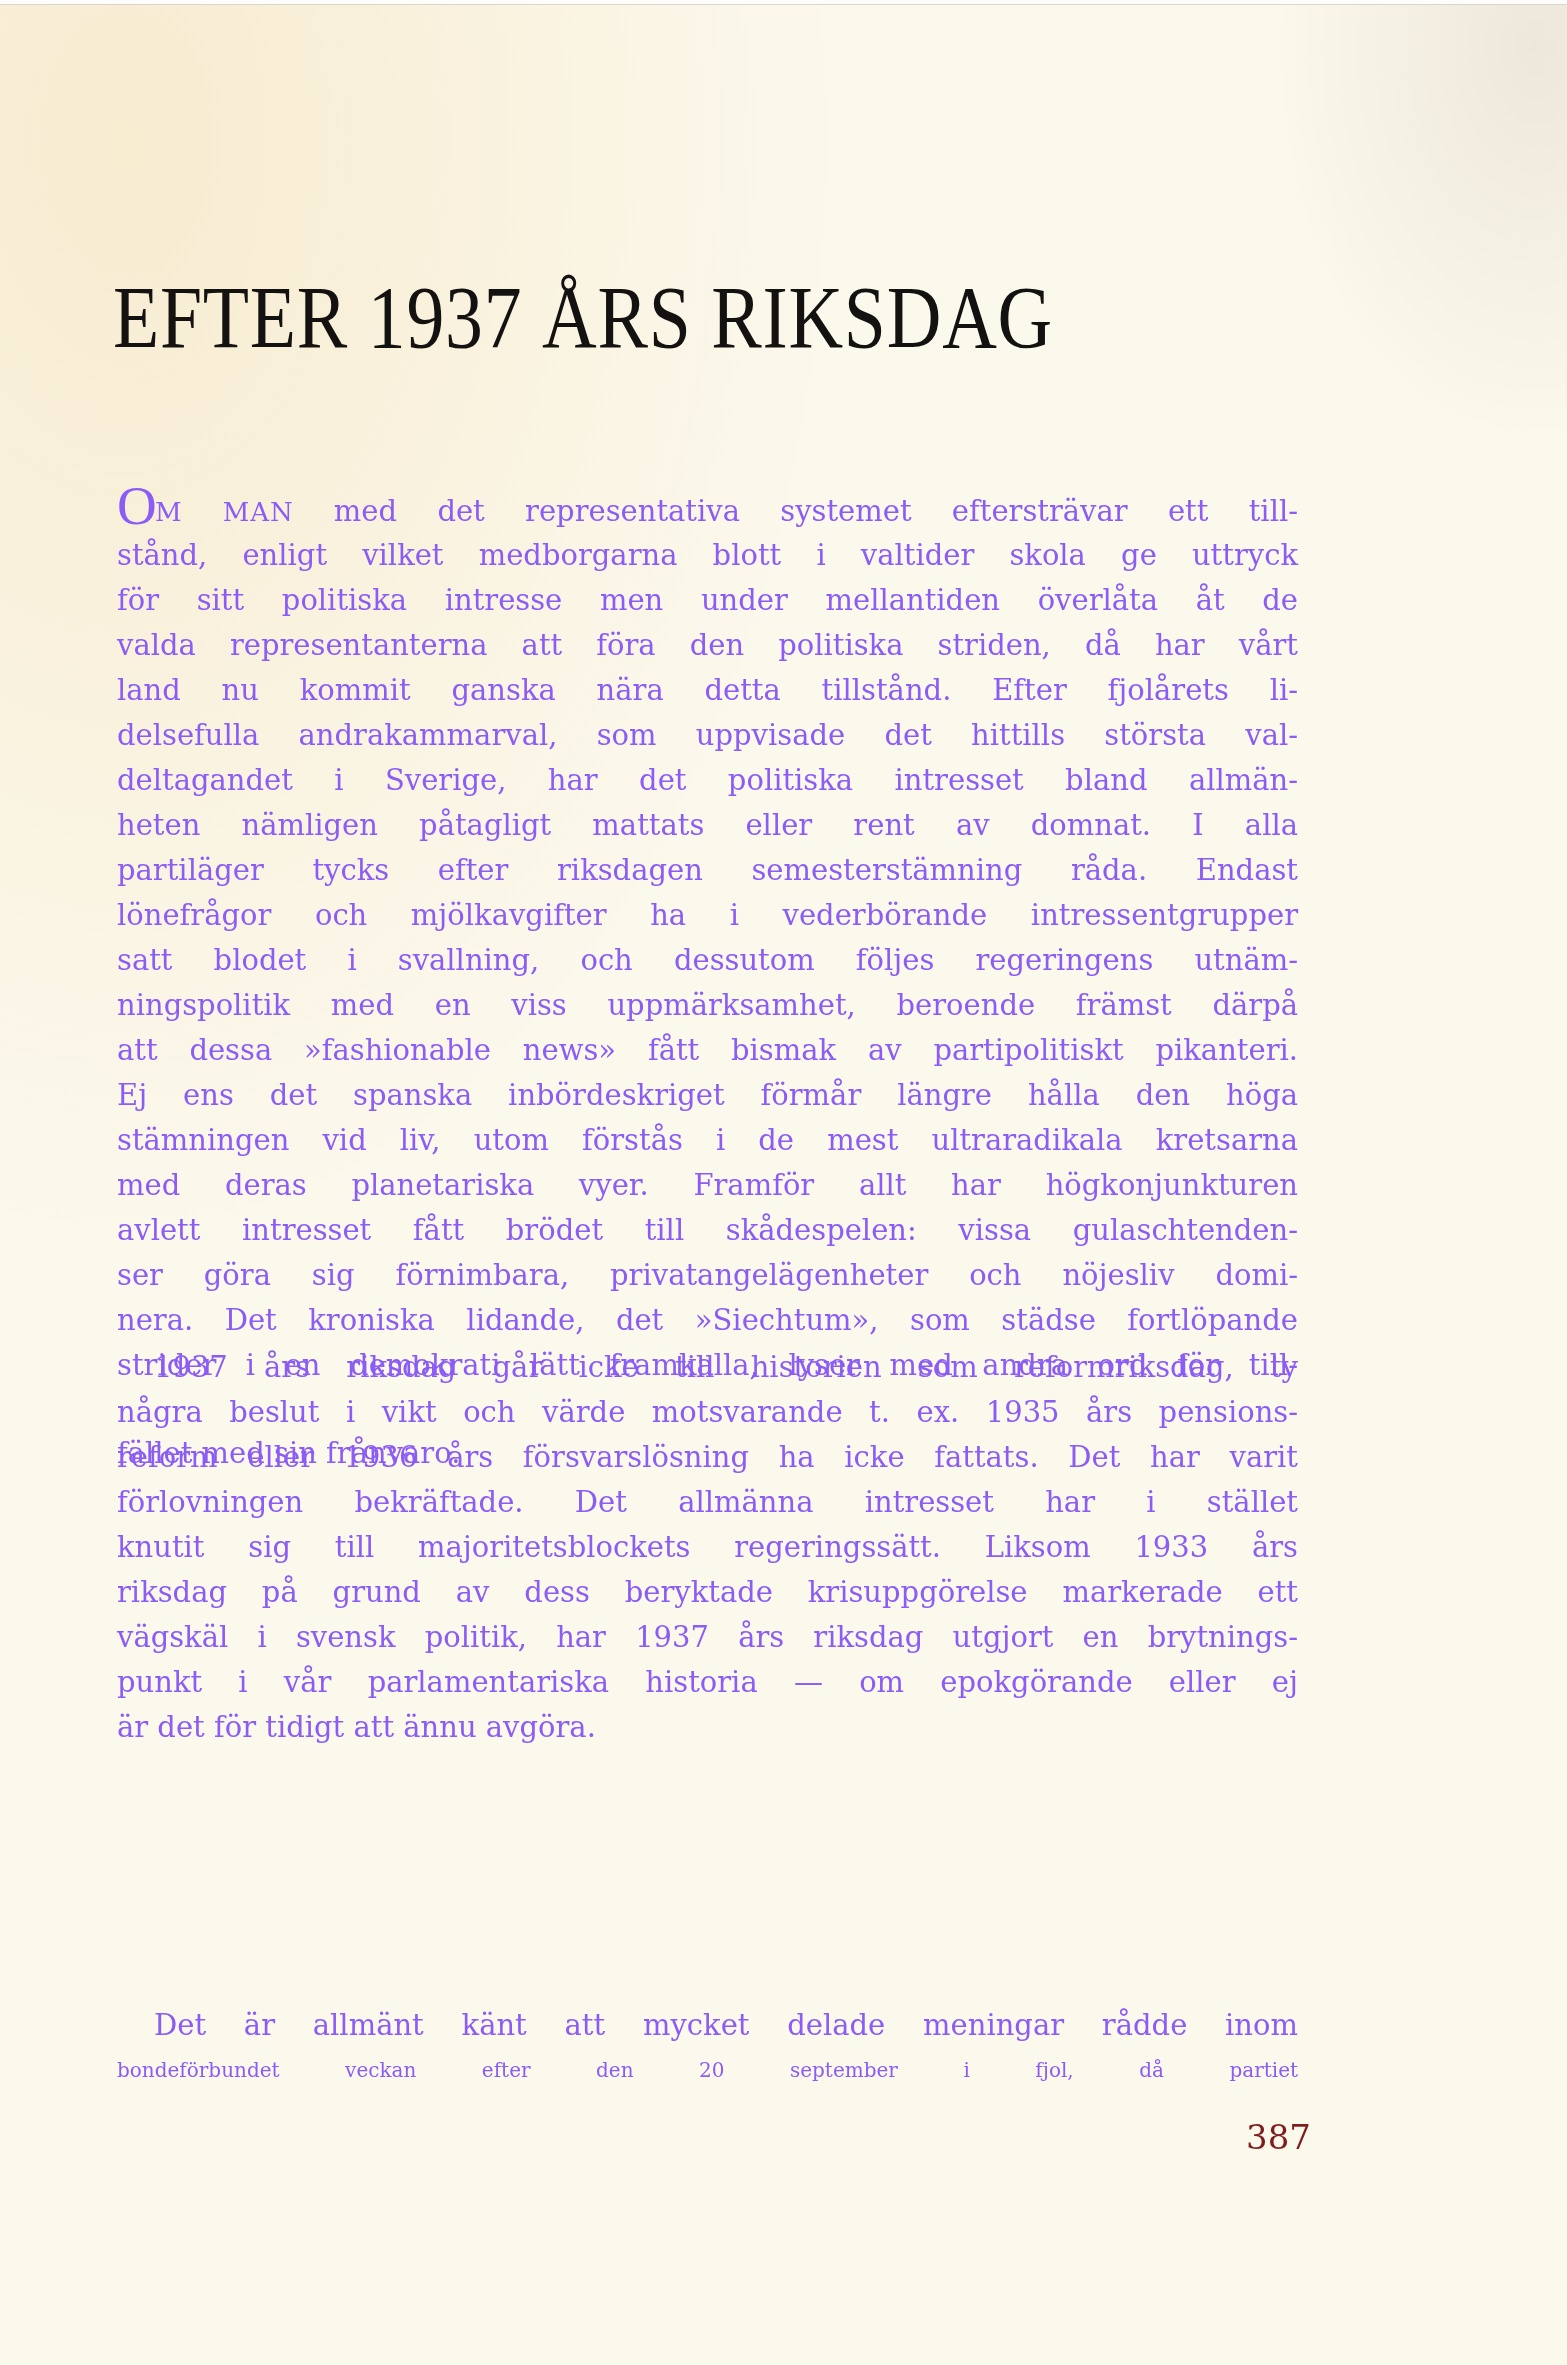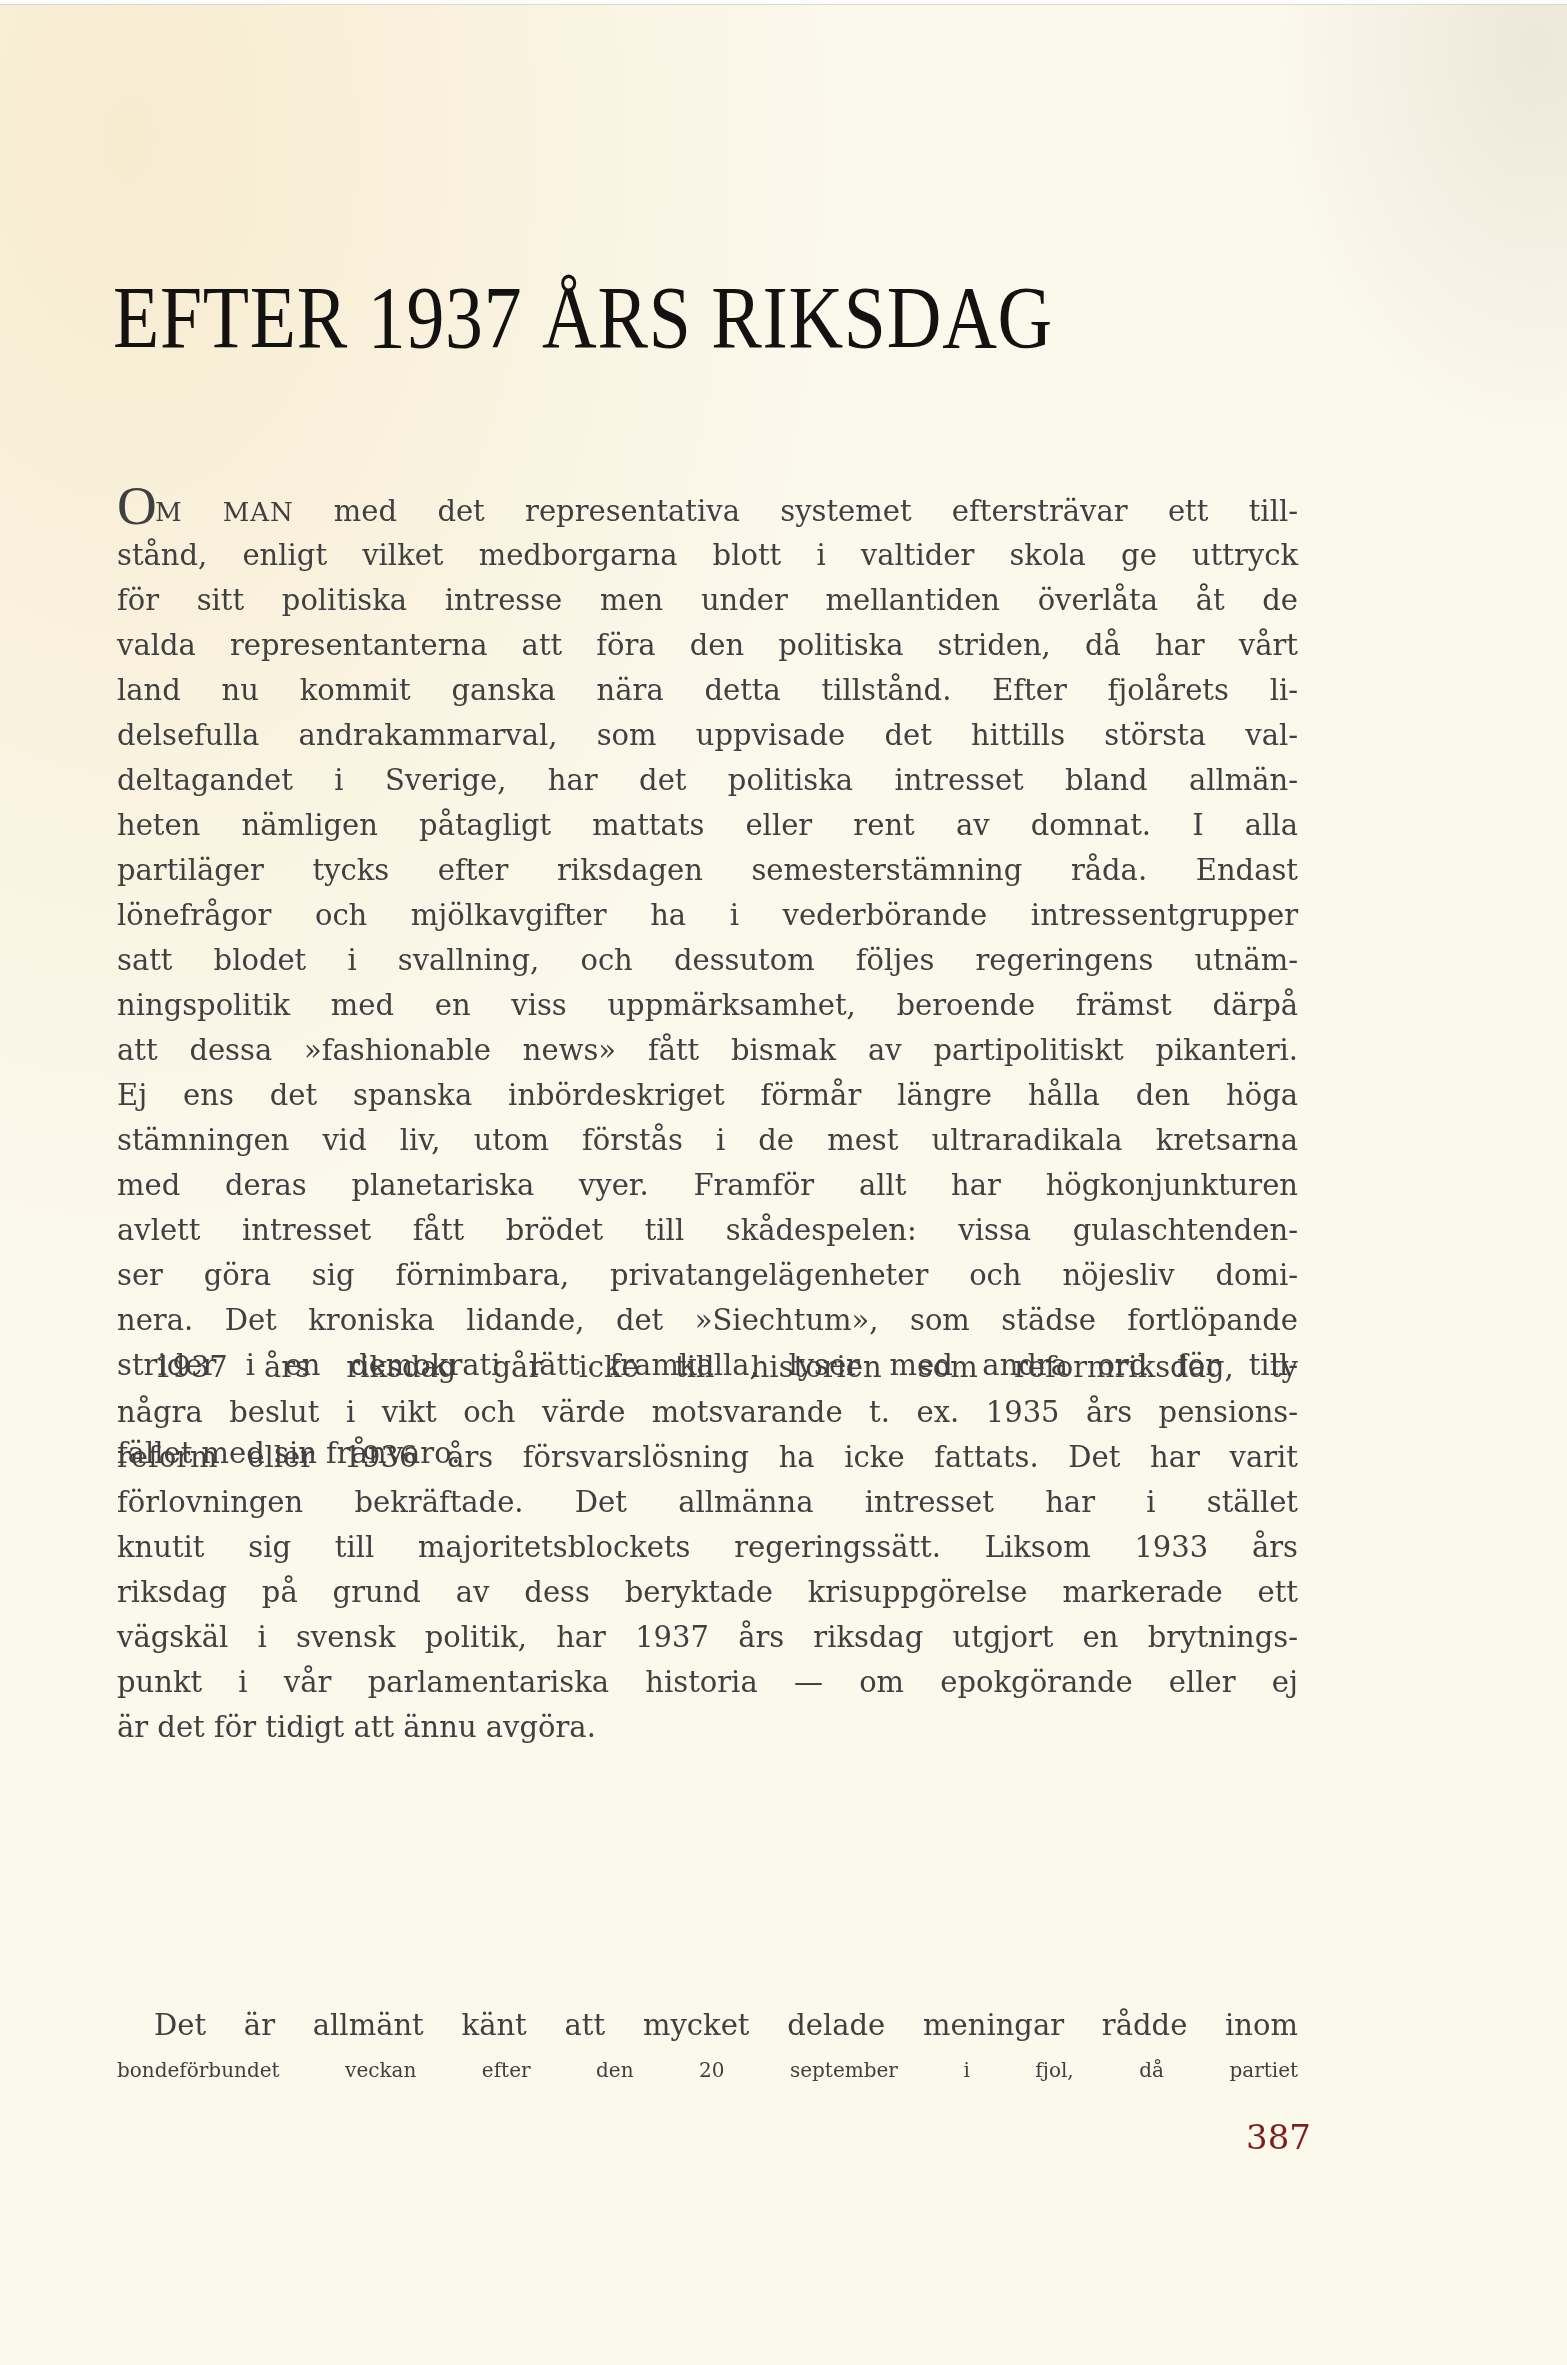--- a/index.html
+++ b/index.html
@@ -44,21 +44,21 @@
       white-space: nowrap;
       color: #141210;
       font-weight: normal;
     }
     .body-text {
       position: absolute;
       left: 117px;
       width: 1181px;
       font-family: "DejaVu Serif", "Liberation Serif", serif;
       font-size: 29px;
-      color: #404040;
+      color: #8b5cf6;
     }
     .line {
       display: block;
       height: 45px;
       line-height: 45px;
       text-align: justify;
       text-align-last: justify;
       white-space: nowrap;
       overflow: visible;
     }

